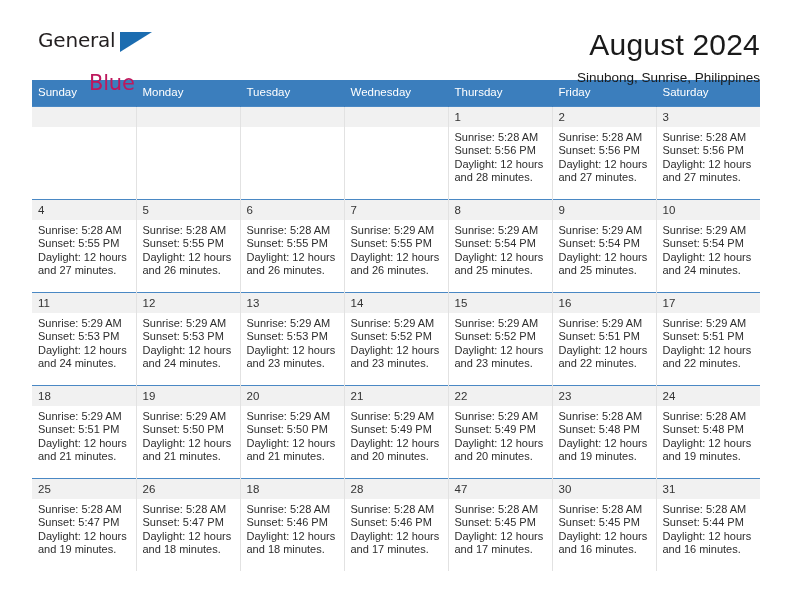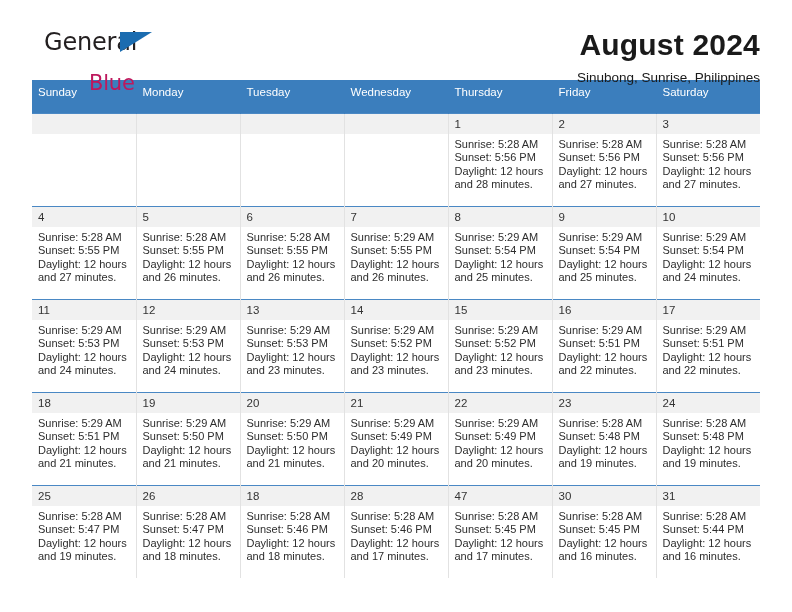--- a/index.html
+++ b/index.html
@@ -32,23 +32,23 @@
     box-sizing: border-box;
   }
   .logo {
     position: relative;
     width: 120px;
     height: 46px;
     flex: 0 0 auto;
   }
   .logo-general {
     position: absolute;
-    left: 12px;
+    left: 6px;
     top: 0px;
-    font-size: 24px;
+    font-size: 20px;
     letter-spacing: -0.2px;
     color: #231f20;
     font-family: "DejaVu Sans", sans-serif;
   }
   .logo-blue {
     position: absolute;
     left: 57px;
     top: 19px;
     font-size: 21px;
     letter-spacing: -0.2px;
@@ -65,21 +65,21 @@
     border-left: 32px solid #1b6cb0;
     border-bottom: 20px solid transparent;
   }
   .titleblock {
     text-align: right;
     flex: 0 0 auto;
     padding-top: 0px;
   }
   .month-title {
     font-size: 30px;
-    font-weight: 700;
+    font-weight: 400;
     color: #1a1a1a;
     line-height: 34px;
     letter-spacing: 0.2px;
   }
   .location {
     font-size: 13.5px;
     color: #1a1a1a;
     line-height: 20px;
     margin-top: 6px;
   }
@@ -90,21 +90,21 @@
     border-collapse: collapse;
     table-layout: fixed;
     margin-top: 10px;
   }
   .calendar th {
     background: #3b7ebd;
     color: #ffffff;
     font-size: 11.5px;
     font-weight: normal;
     text-align: left;
-    padding: 5px 0 14px 6px;
+    padding: 5px 0 7px 6px;
     border-right: 1px solid #3b7ebd;
     line-height: 14px;
     margin-left: 28px;
   }
   .calendar td {
     vertical-align: top;
     padding: 0;
     border-right: 1px solid #e2e2e2;
     border-top: 1px solid #4a88c4;
     height: 92px;

